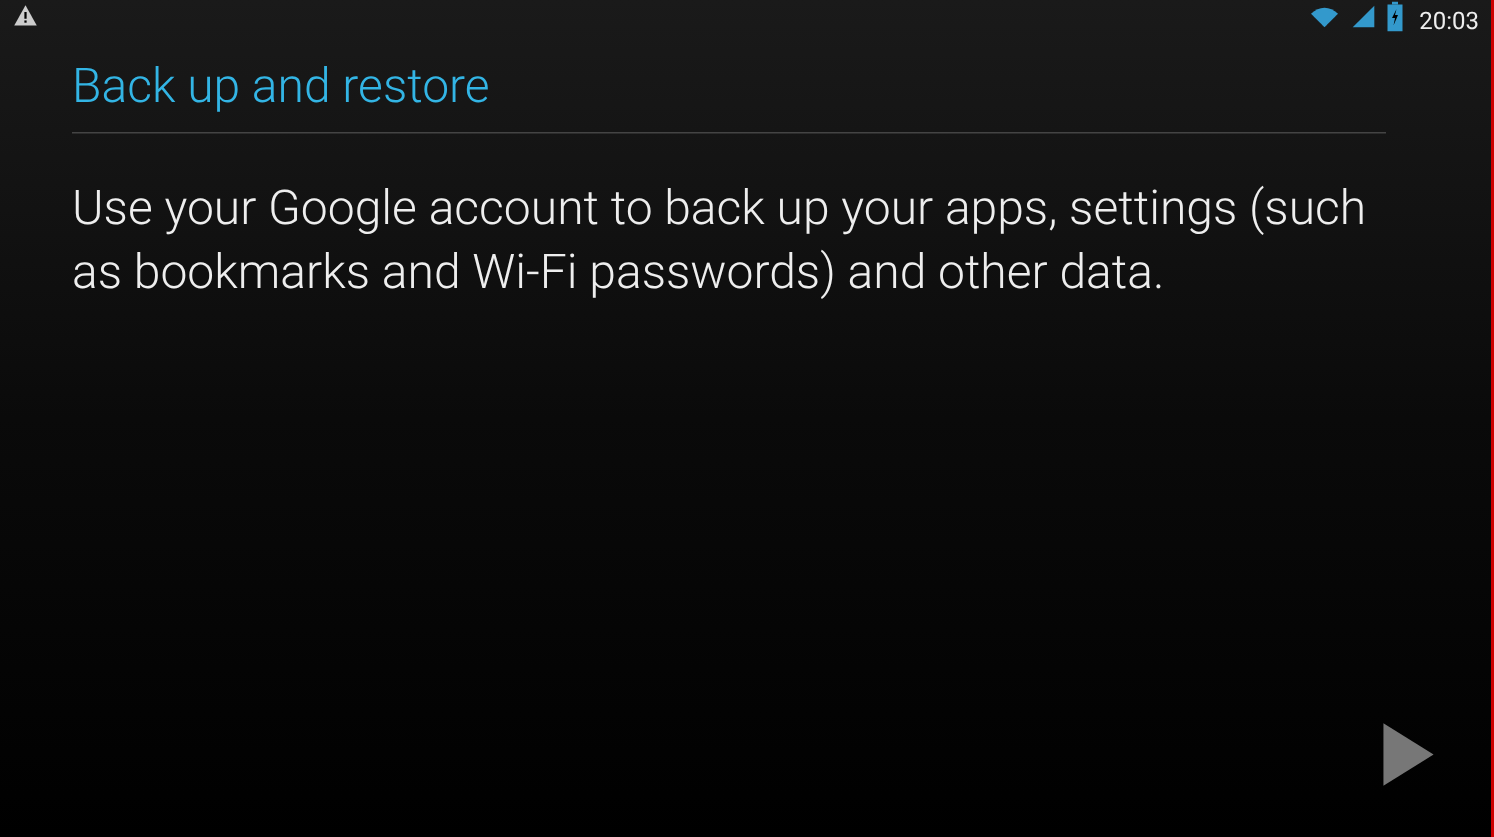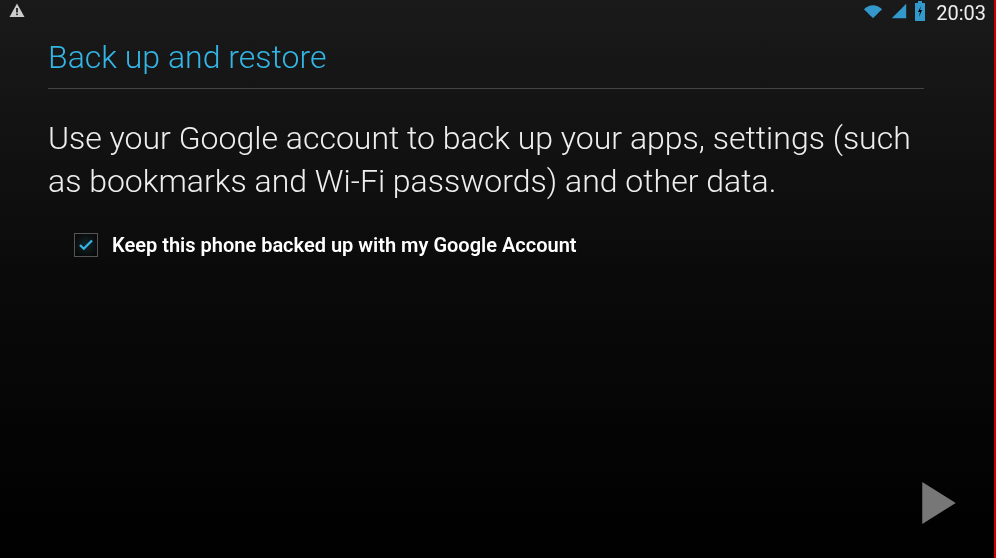--- a/index.html
+++ b/index.html
@@ -29,21 +29,21 @@
       display: flex;
       align-items: center;
       gap: 6px;
     }
     .status-right {
       display: flex;
       align-items: center;
       gap: 6px;
     }
     .status-time {
-      font-size: 20px;
+      font-size: 16px;
       color: #eeeeee;
       margin-left: 4px;
     }
     .content {
       padding: 12px 70px 0 48px;
     }
     .page-title {
       color: #33b5e5;
       font-size: 32px;
       font-weight: 300;
@@ -137,27 +137,19 @@
     </span>
     <span class="status-time">20:03</span>
   </div>
 </div>
 
 <div class="content">
   <h1 class="page-title">Back up and restore</h1>
   <div class="divider"></div>
   <p class="body-text">Use your Google account to back up your apps, settings (such as bookmarks and Wi-Fi passwords) and other data.</p>
 
-  <div class="checkbox-row">
-    <div class="checkbox-box">
-      <svg viewBox="0 0 24 24">
-        <path d="M4 12 L9 17 L20 6" stroke="#33b5e5" stroke-width="3" fill="none"></path>
-      </svg>
-    </div>
-    <span class="checkbox-label">Keep this phone backed up with my Google Account</span>
-  </div>
 </div>
 
 <div class="next-button">
   <svg viewBox="0 0 40 44">
     <path d="M4 2 L36 22 L4 42 Z" fill="#777777"></path>
   </svg>
 </div>
 
 </body></html>

